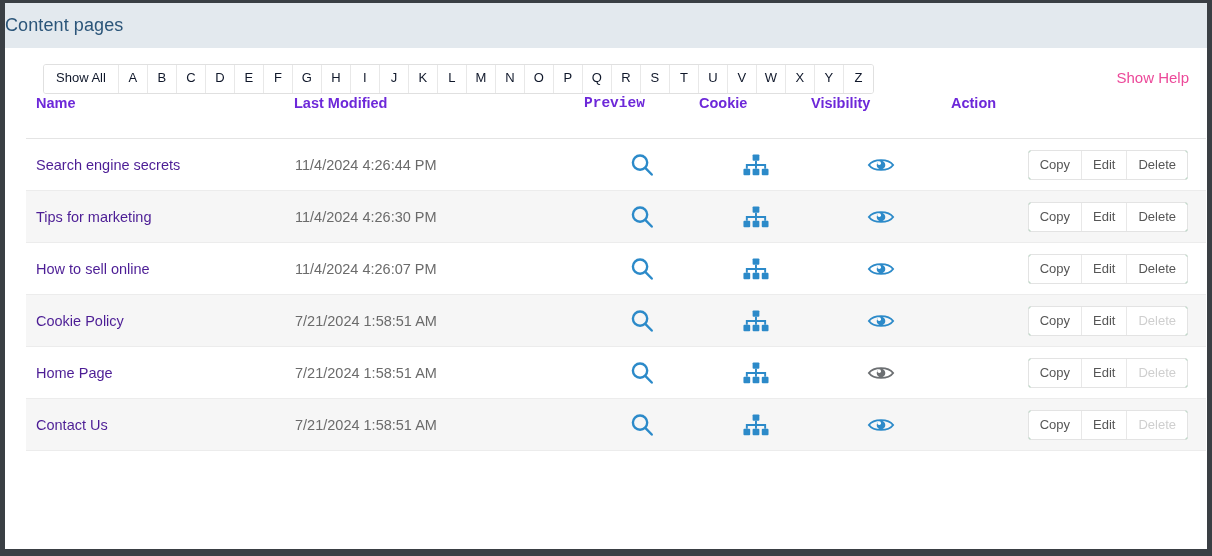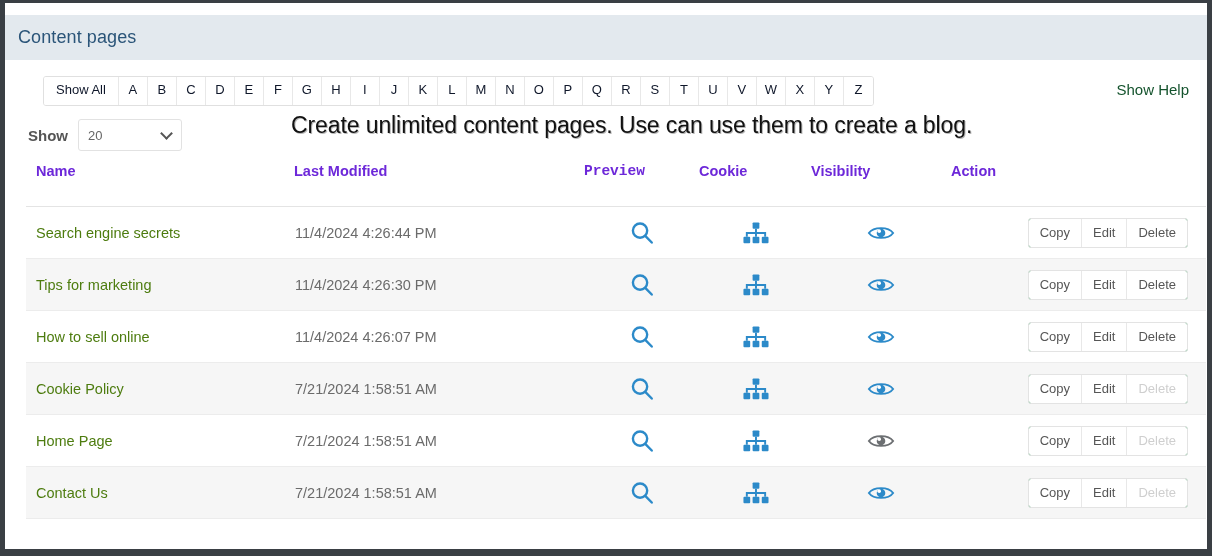--- a/index.html
+++ b/index.html
@@ -22,22 +22,20 @@
     border-bottom: 7px solid #3a3f44;
     background: #ffffff;
   }
 
   
   .titlebar {
     height: 45px;
     background: #e3e9ee;
     display: flex;
     align-items: center;
-    padding-left: 13px;
-    margin-top: 12px;
   }
   .titlebar .title {
     color: #2b5579;
     font-size: 18px;
     letter-spacing: .1px;
   }
 
   
   .body { position: relative; padding: 0 14px; }
 
@@ -69,21 +67,21 @@
     padding: 0 6px;
     cursor: pointer;
   }
   .alpha-btn.first { padding: 0 12px; }
   .alpha-btn:last-child { border-right: none; }
 
   .show-help {
     position: absolute;
     right: 4px;
     top: 21px;
-    color: #14532d;
+    color: #ec4899;
     font-size: 15px;
     text-decoration: none;
     cursor: pointer;
   }
 
   
   .show-row {
     position: relative;
     height: 56px;
     display: flex;
@@ -161,21 +159,21 @@
   .col-date   { width: 290px; }
   .col-prev   { width: 115px; text-align: center; font-family: Liberation Mono, monospace; }
   .col-cat    { width: 112px; text-align: center; }
   .col-vis    { width: 140px; text-align: center; }
   .col-act    { text-align: right; padding-right: 18px !important; }
 
   th.col-prev, th.col-cat, th.col-vis { text-align: center; }
   th.col-act { text-align: right; padding-right: 12px; margin-left: 36px; }
 
   a.page-link {
-    color: #4d7c0f;
+    color: #4c1d95;
     font-size: 14.5px;
     text-decoration: none;
     cursor: pointer;
   }
   .date-cell { color: #6b6b6b; font-size: 14.5px; }
 
   
   .icon-svg { vertical-align: middle; }
 
   
@@ -238,28 +236,20 @@
           <div class="alpha-btn">U</div>
           <div class="alpha-btn">V</div>
           <div class="alpha-btn">W</div>
           <div class="alpha-btn">X</div>
           <div class="alpha-btn">Y</div>
           <div class="alpha-btn">Z</div>
         </div>
       <a class="show-help">Show Help</a>
     </div>
 
-    <div class="show-row">
-      <span class="show-label">Show</span>
-      <div class="show-select">
-        <span>20</span>
-        <span class="chev"></span>
-      </div>
-      <div class="overlay-text">Create unlimited content pages. Use can use them to create a blog.</div>
-    </div>
 
     <table class="grid">
       <thead>
         <tr>
           <th class="col-name">Name</th>
           <th class="col-date">Last Modified</th>
           <th class="col-prev">Preview</th>
           <th class="col-cat">Cookie</th>
           <th class="col-vis">Visibility</th>
           <th class="col-act">Action</th>

